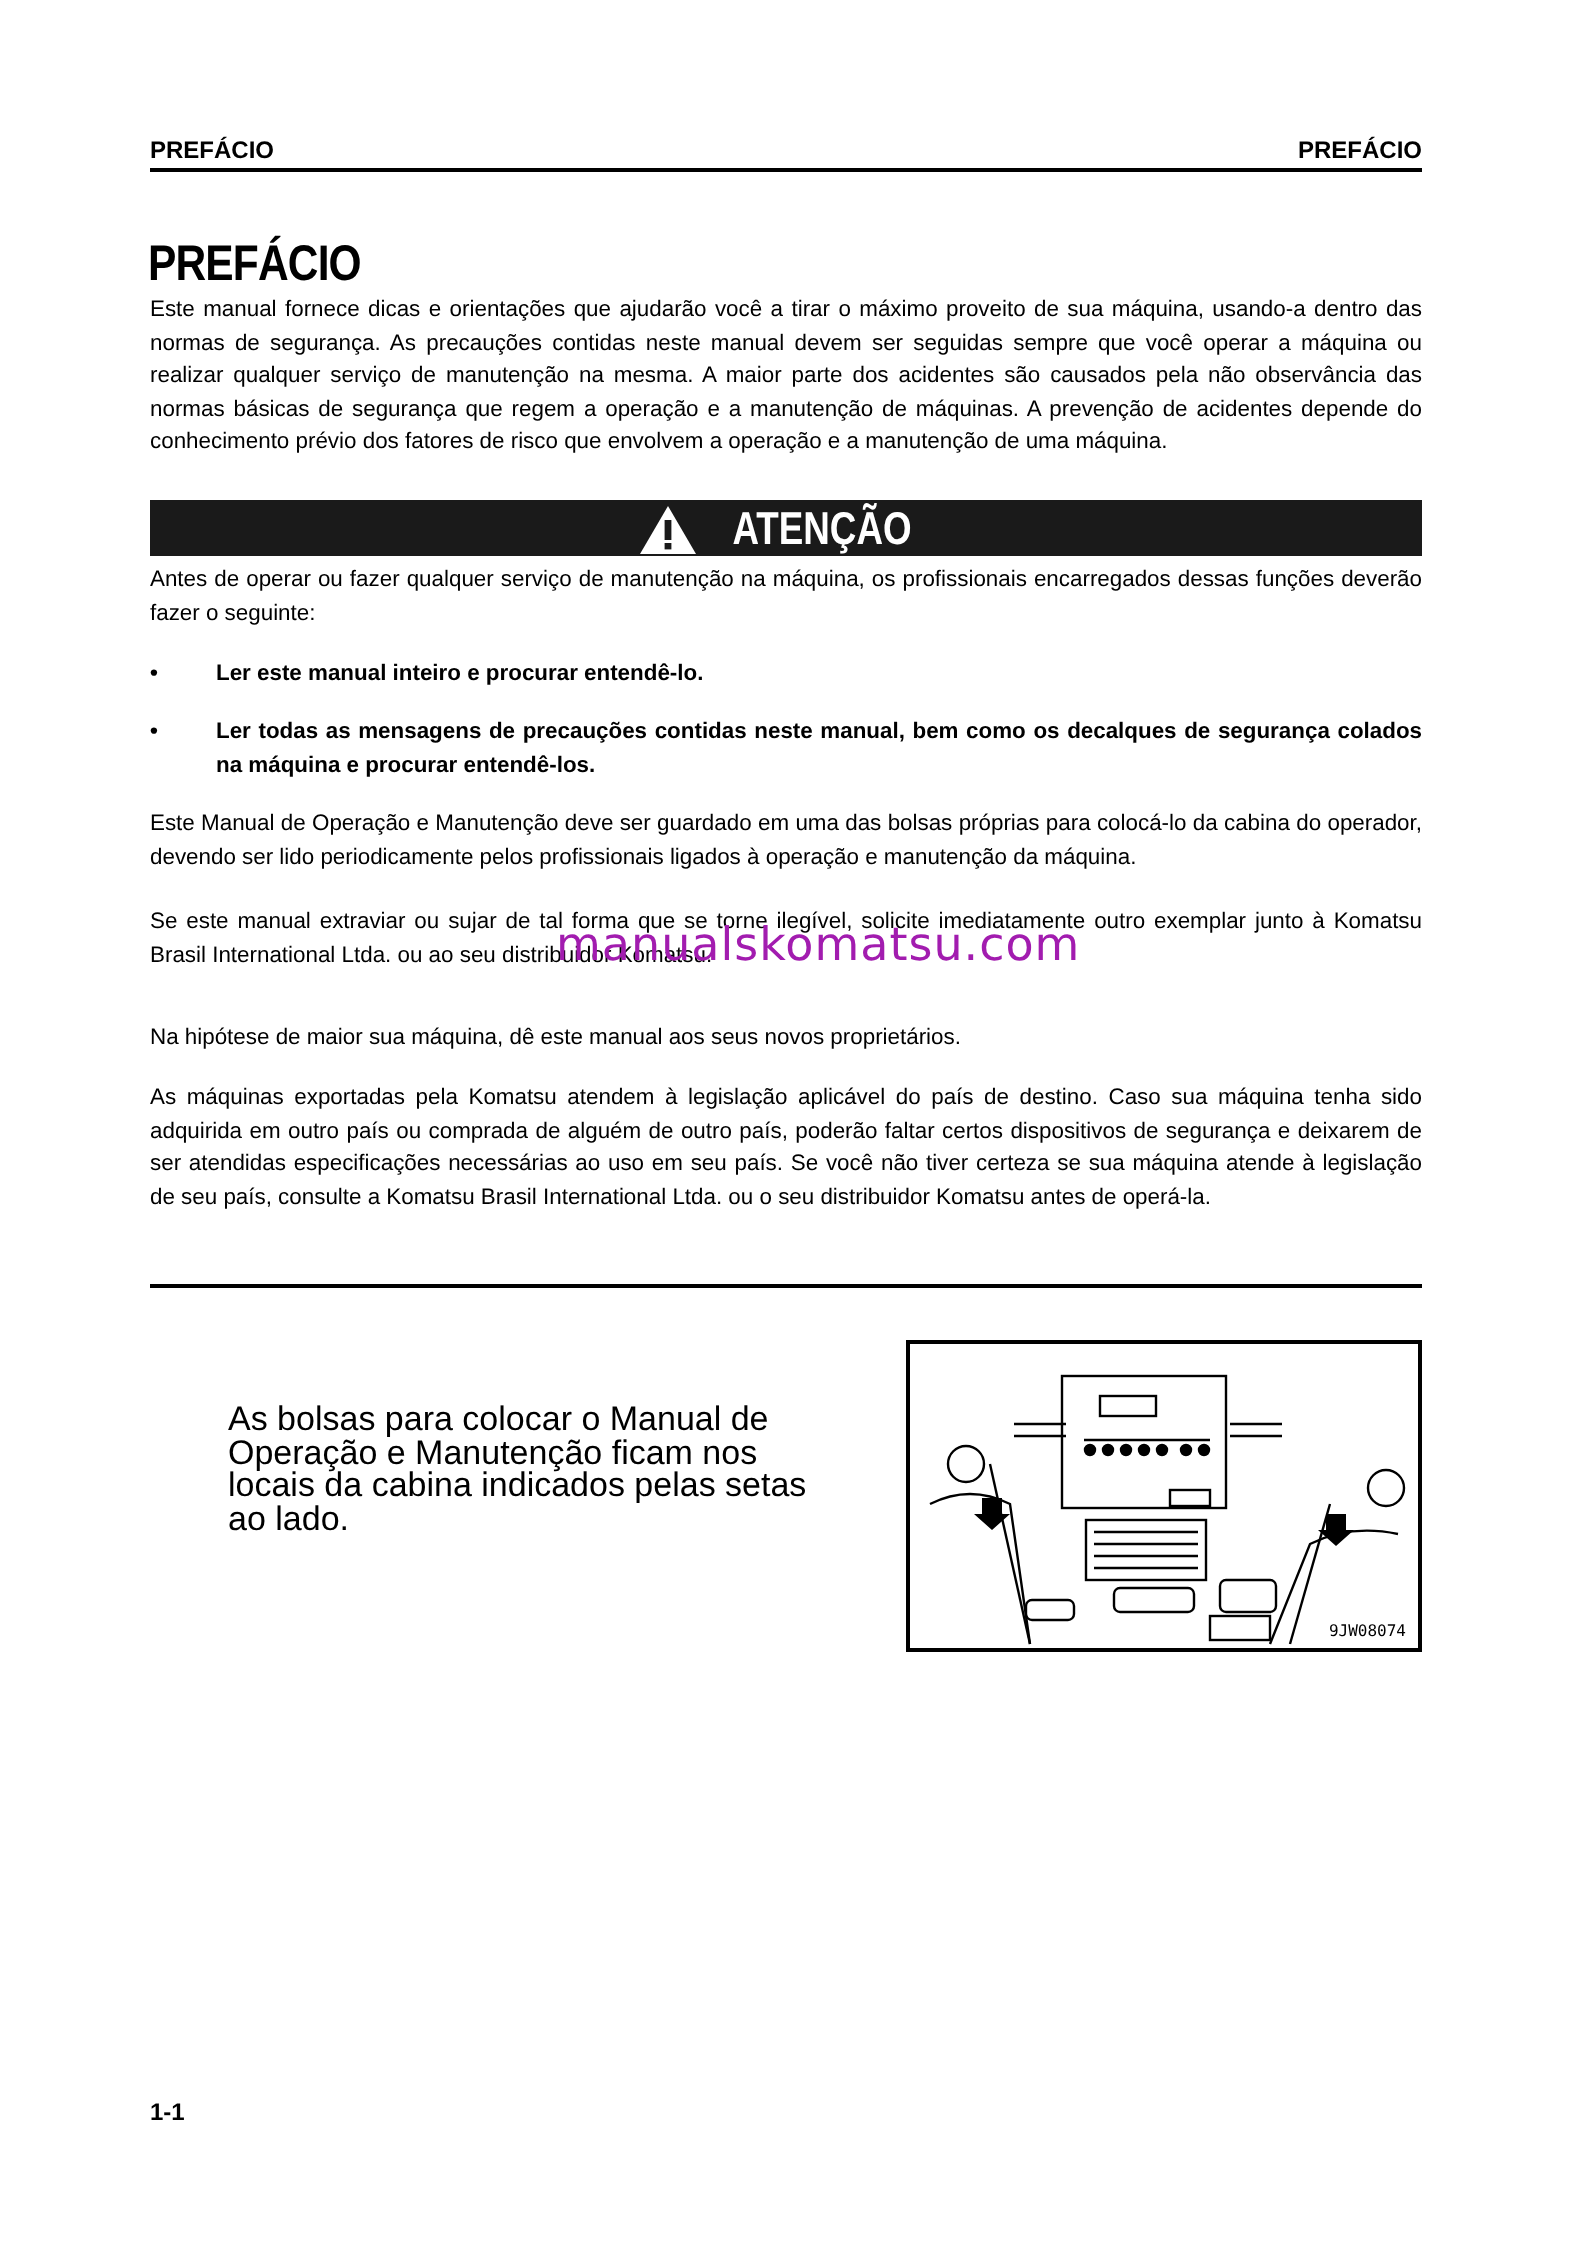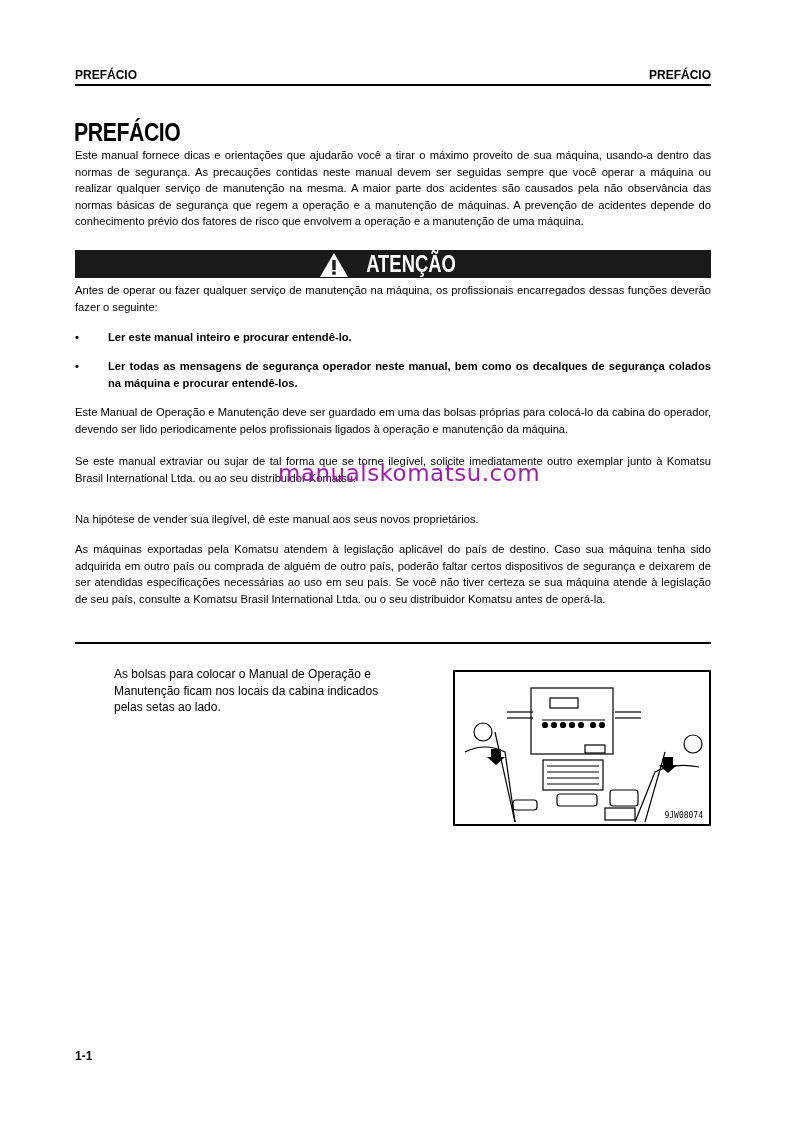--- a/index.html
+++ b/index.html
@@ -19,21 +19,21 @@
                     display:inline-block; letter-spacing:0px; }
   .bold-p { position:absolute; left:75px; width:636px; font-size:11.2px; font-weight:normal;
             line-height:16.6px; text-align:justify; }
   .bullet { position:absolute; left:75px; width:636px; font-size:11.2px; font-weight:bold;
             line-height:16.6px; }
   .bullet .dot { position:absolute; left:0; top:0; }
   .bullet .txt { margin-left:18px; display:block; text-align:justify;padding-left:15px; }
   .watermark { position:absolute; left:278px; top:460px; font-size:23px; color:#a21caf;
                letter-spacing:0.5px; transform:scaleX(1.0); font-family:"DejaVu Sans", sans-serif; }
   .rule { position:absolute; left:75px; top:642px; width:636px; border-top:2px solid #000; }
-  .fig-caption { position:absolute; left:114px; top:666px; width:292px; font-size:12px;
+  .fig-caption { position:absolute; left:114px; top:702px; width:292px; font-size:17px;
                  line-height:16.6px; }
   .figure { position:absolute; left:453px; top:670px; width:258px; height:156px;
             border:2px solid #000; box-sizing:border-box; background:#fff; }
   .figure .code { position:absolute; right:6px; bottom:4px; font-size:8px; font-family:"DejaVu Sans Mono", monospace;margin-left:10px; }
   .pageno { position:absolute; left:75px; top:1049px; font-size:12px; font-weight:bold; }
 </style>
 </head>
 <body>
 
 <div class="header">
@@ -55,26 +55,26 @@
 </div>
 
 <div class="bold-p" style="top:282px;">Antes de operar ou fazer qualquer serviço de manutenção na máquina, os profissionais encarregados dessas funções deverão fazer o seguinte:</div>
 
 <div class="bullet" style="top:329px;">
   <span class="dot">•</span>
   <span class="txt">Ler este manual inteiro e procurar entendê-lo.</span>
 </div>
 <div class="bullet" style="top:358px;">
   <span class="dot">•</span>
-  <span class="txt">Ler todas as mensagens de segurança operador neste manual, bem como os decalques de segurança colados na máquina e procurar entendê-los.</span>
+  <span class="txt">Ler todas as mensagens de precauções contidas neste manual, bem como os decalques de segurança colados na máquina e procurar entendê-los.</span>
 </div>
 
 <div class="bold-p" style="top:404px;">Este Manual de Operação e Manutenção deve ser guardado em uma das bolsas próprias para colocá-lo da cabina do operador, devendo ser lido periodicamente pelos profissionais ligados à operação e manutenção da máquina.</div>
 <div class="bold-p" style="top:453px;">Se este manual extraviar ou sujar de tal forma que se torne ilegível, solicite imediatamente outro exemplar junto à Komatsu Brasil International Ltda. ou ao seu distribuidor Komatsu.</div>
-<div class="bold-p" style="top:511px;">Na hipótese de vender sua ilegível, dê este manual aos seus novos proprietários.</div>
+<div class="bold-p" style="top:511px;">Na hipótese de maior sua máquina, dê este manual aos seus novos proprietários.</div>
 <div class="bold-p" style="top:541px;">As máquinas exportadas pela Komatsu atendem à legislação aplicável do país de destino. Caso sua máquina tenha sido adquirida em outro país ou comprada de alguém de outro país, poderão faltar certos dispositivos de segurança e deixarem de ser atendidas especificações necessárias ao uso em seu país. Se você não tiver certeza se sua máquina atende à legislação de seu país, consulte a Komatsu Brasil International Ltda. ou o seu distribuidor Komatsu antes de operá-la.</div>
 
 <div class="watermark">manualskomatsu.com</div>
 
 <div class="rule"></div>
 
 <div class="fig-caption">As bolsas para colocar o Manual de Operação e Manutenção ficam nos locais da cabina indicados pelas setas ao lado.</div>
 
 <div class="figure">
   <svg width="254" height="152" viewBox="0 0 254 152">

